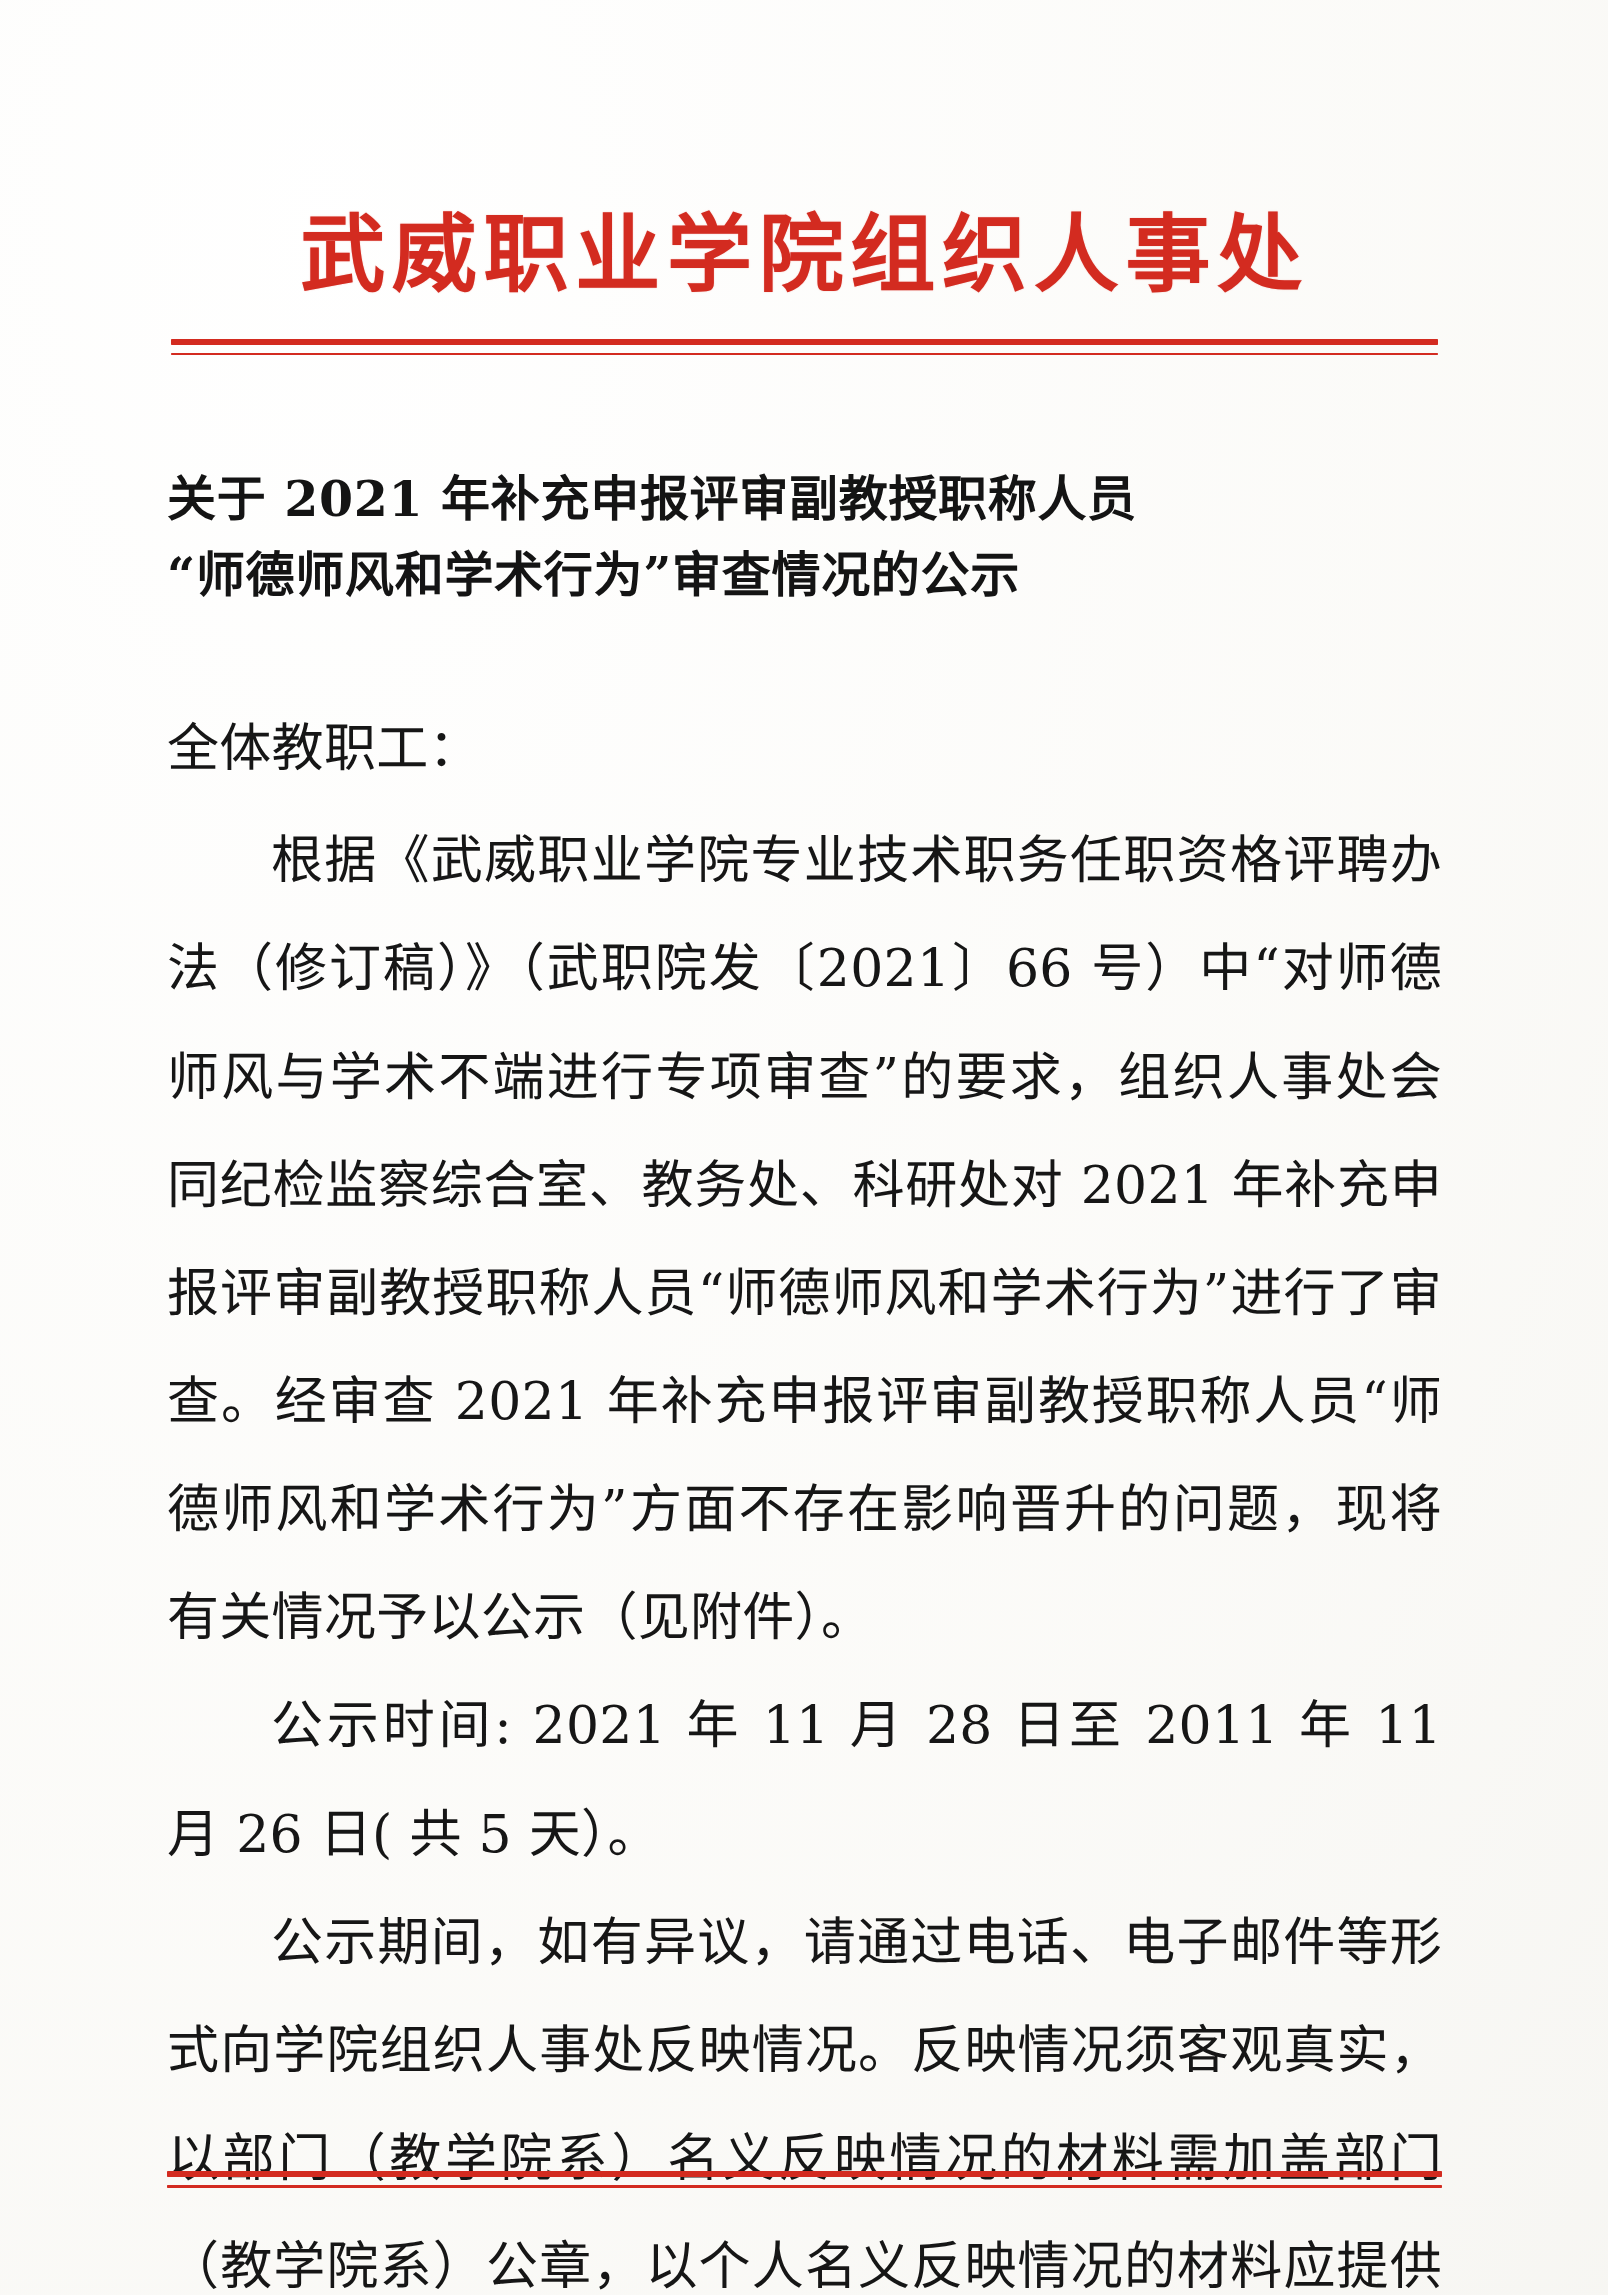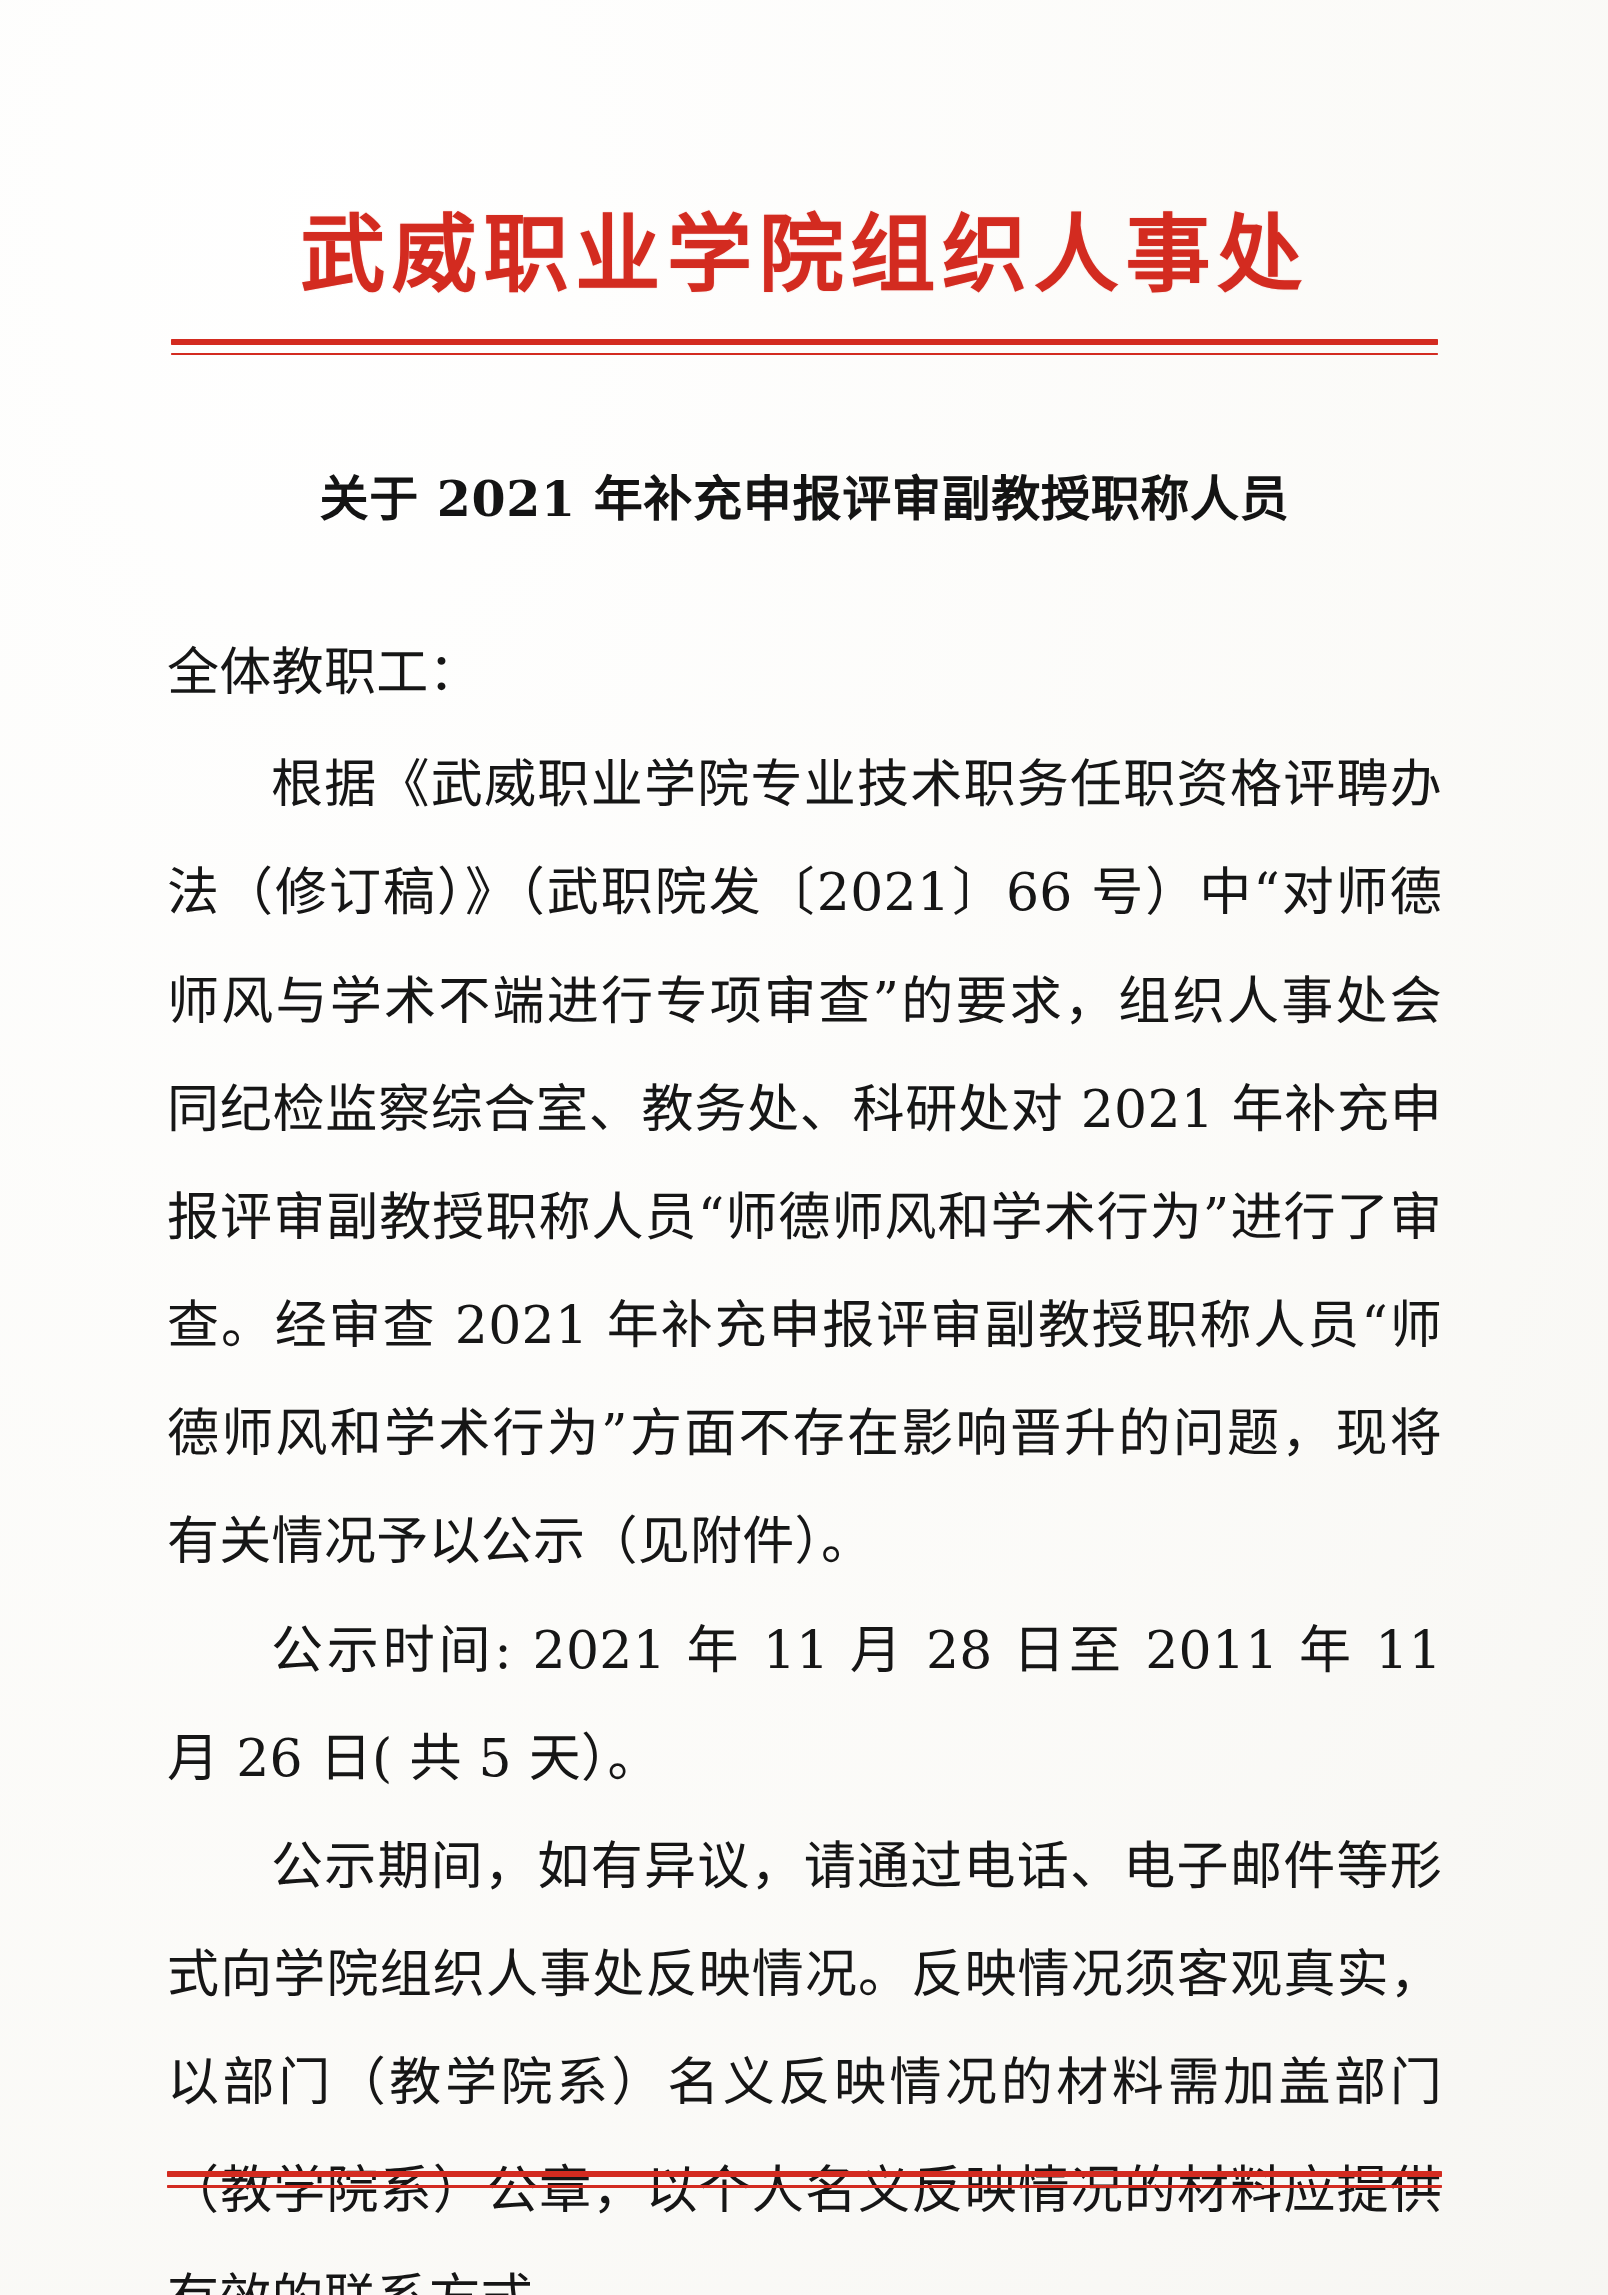--- a/index.html
+++ b/index.html
@@ -63,21 +63,21 @@
   .rule-thin {
     height: 2.7px;
     background: #d32b20;
     margin-top: 8px;
     border-radius: 0.7px;
   }
 
   
   .doc-title {
     margin-top: 107px;
-    text-align: center;
+    text-align: left;
     font-family: "DejaVu Serif", "Liberation Serif", serif;
     font-weight: 700;
     font-size: 49px;
     line-height: 1.55;
     color: #141414;
     letter-spacing: 0.7px;
   }
   .doc-title .line {
     display: block;
     white-space: nowrap;
@@ -129,20 +129,21 @@
       <div class="letterhead-title">武威职业学院组织人事处</div>
     </div>
 
     <div class="rule-group">
       <div class="rule-thick"></div>
       <div class="rule-thin"></div>
     </div>
 
     <div class="doc-title">
       <span class="line">关于 2021 年补充申报评审副教授职称人员</span>
+      <span class="line">“师德师风和学术行为”审查情况的公示</span>
     </div>
 
     <div class="body-block">
       <p class="salutation">全体教职工：</p>
       <p class="para">根据《武威职业学院专业技术职务任职资格评聘办法（修订稿）》（武职院发〔2021〕66 号）中“对师德师风与学术不端进行专项审查”的要求，组织人事处会同纪检监察综合室、教务处、科研处对 2021 年补充申报评审副教授职称人员“师德师风和学术行为”进行了审查。经审查 2021 年补充申报评审副教授职称人员“师德师风和学术行为”方面不存在影响晋升的问题，现将有关情况予以公示（见附件）。</p>
       <p class="para">公示时间: 2021 年 11 月 28 日至 2011 年 11 月 26 日( 共 5 天）。</p>
       <p class="para">公示期间，如有异议，请通过电话、电子邮件等形式向学院组织人事处反映情况。反映情况须客观真实，以部门（教学院系）名义反映情况的材料需加盖部门（教学院系）公章，以个人名义反映情况的材料应提供有效的联系方式。</p>
     </div>
 
   </div>

